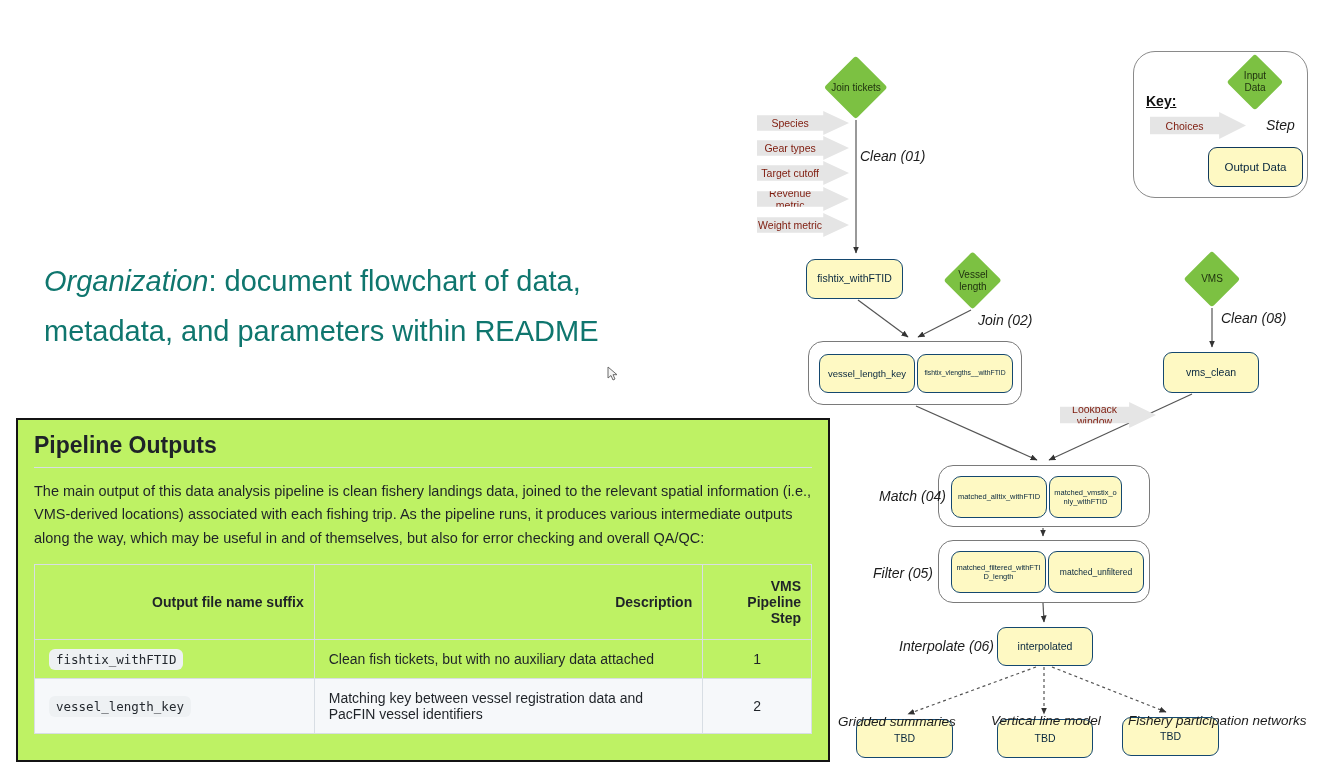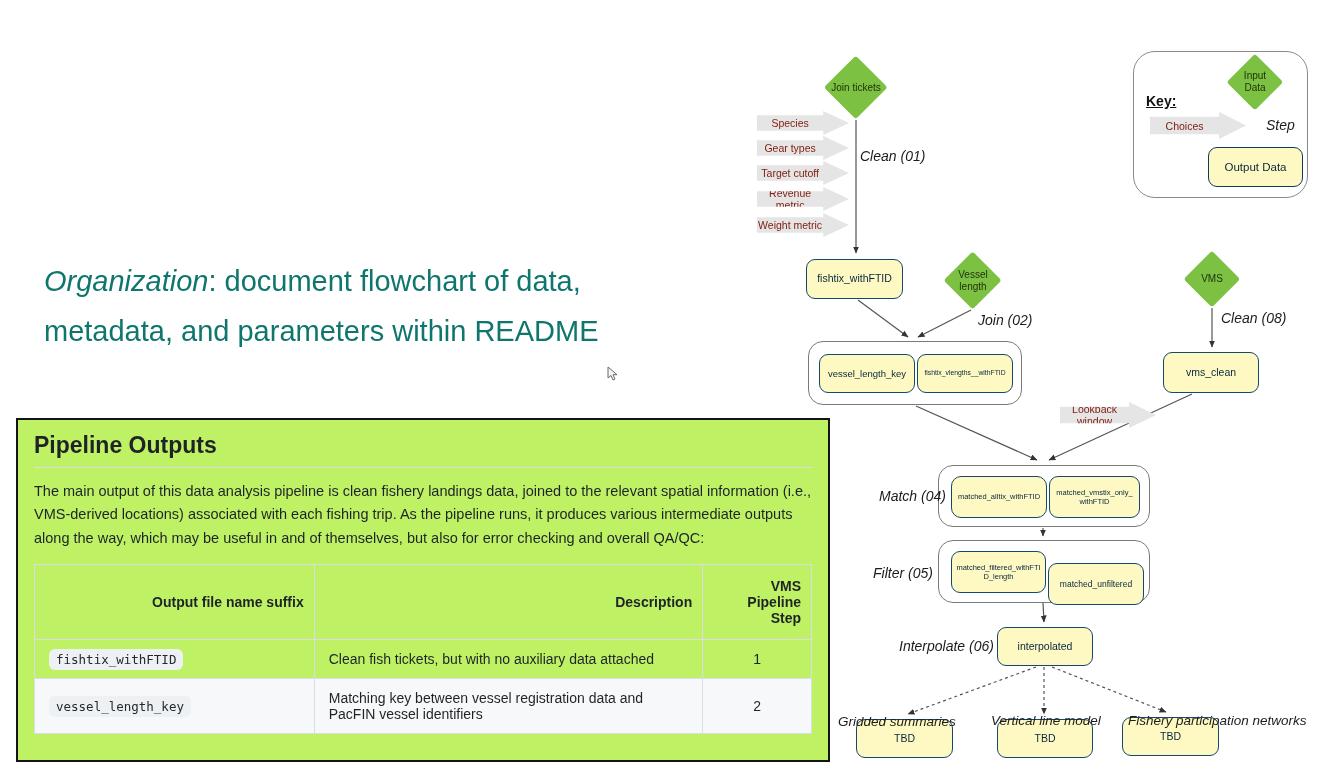--- a/index.html
+++ b/index.html
@@ -165,23 +165,23 @@
 
 <div class="abs group" style="left:808px;top:341px;width:214px;height:64px;"></div>
 <div class="abs group" style="left:938px;top:465px;width:212px;height:62px;"></div>
 <div class="abs group" style="left:938px;top:540px;width:212px;height:63px;"></div>
 
 <div class="abs bluenode" style="left:806px;top:259px;width:97px;height:40px;">fishtix_withFTID</div>
 <div class="abs bluenode" style="left:819px;top:354px;width:96px;height:39px;font-size:9.5px;">vessel_length_key</div>
 <div class="abs bluenode node-xs" style="left:917px;top:354px;width:96px;height:39px;">fishtix_vlengths__withFTID</div>
 <div class="abs bluenode" style="left:1163px;top:352px;width:96px;height:41px;">vms_clean</div>
 <div class="abs bluenode node-sm" style="left:951px;top:476px;width:96px;height:42px;border-radius:10px;">matched_alltix_withFTID</div>
-<div class="abs bluenode node-sm" style="left:1049px;top:476px;width:91px;height:42px;">matched_vmstix_only_withFTID</div>
+<div class="abs bluenode node-sm" style="left:1049px;top:476px;width:73px;height:42px;">matched_vmstix_only_withFTID</div>
 <div class="abs bluenode node-sm" style="left:951px;top:551px;width:95px;height:42px;">matched_filtered_withFTID_length</div>
-<div class="abs bluenode node-sm" style="left:1048px;top:551px;width:96px;height:42px;font-size:8.5px;margin-top:12px;">matched_unfiltered</div>
+<div class="abs bluenode node-sm" style="left:1048px;top:551px;width:96px;height:42px;font-size:8.5px;">matched_unfiltered</div>
 <div class="abs bluenode" style="left:997px;top:627px;width:96px;height:39px;">interpolated</div>
 <div class="abs bluenode" style="left:856px;top:719px;width:97px;height:39px;">TBD</div>
 <div class="abs bluenode" style="left:997px;top:719px;width:96px;height:39px;">TBD</div>
 <div class="abs bluenode" style="left:1122px;top:717px;width:97px;height:39px;">TBD</div>
 
 <div class="abs branch-label" style="left:838px;top:690px;">Gridded summaries</div>
 <div class="abs branch-label" style="left:991px;top:689px;">Vertical line model</div>
 <div class="abs branch-label" style="left:1128px;top:689px;">Fishery participation networks</div>
 
 <div id="key-box" class="abs"></div>

